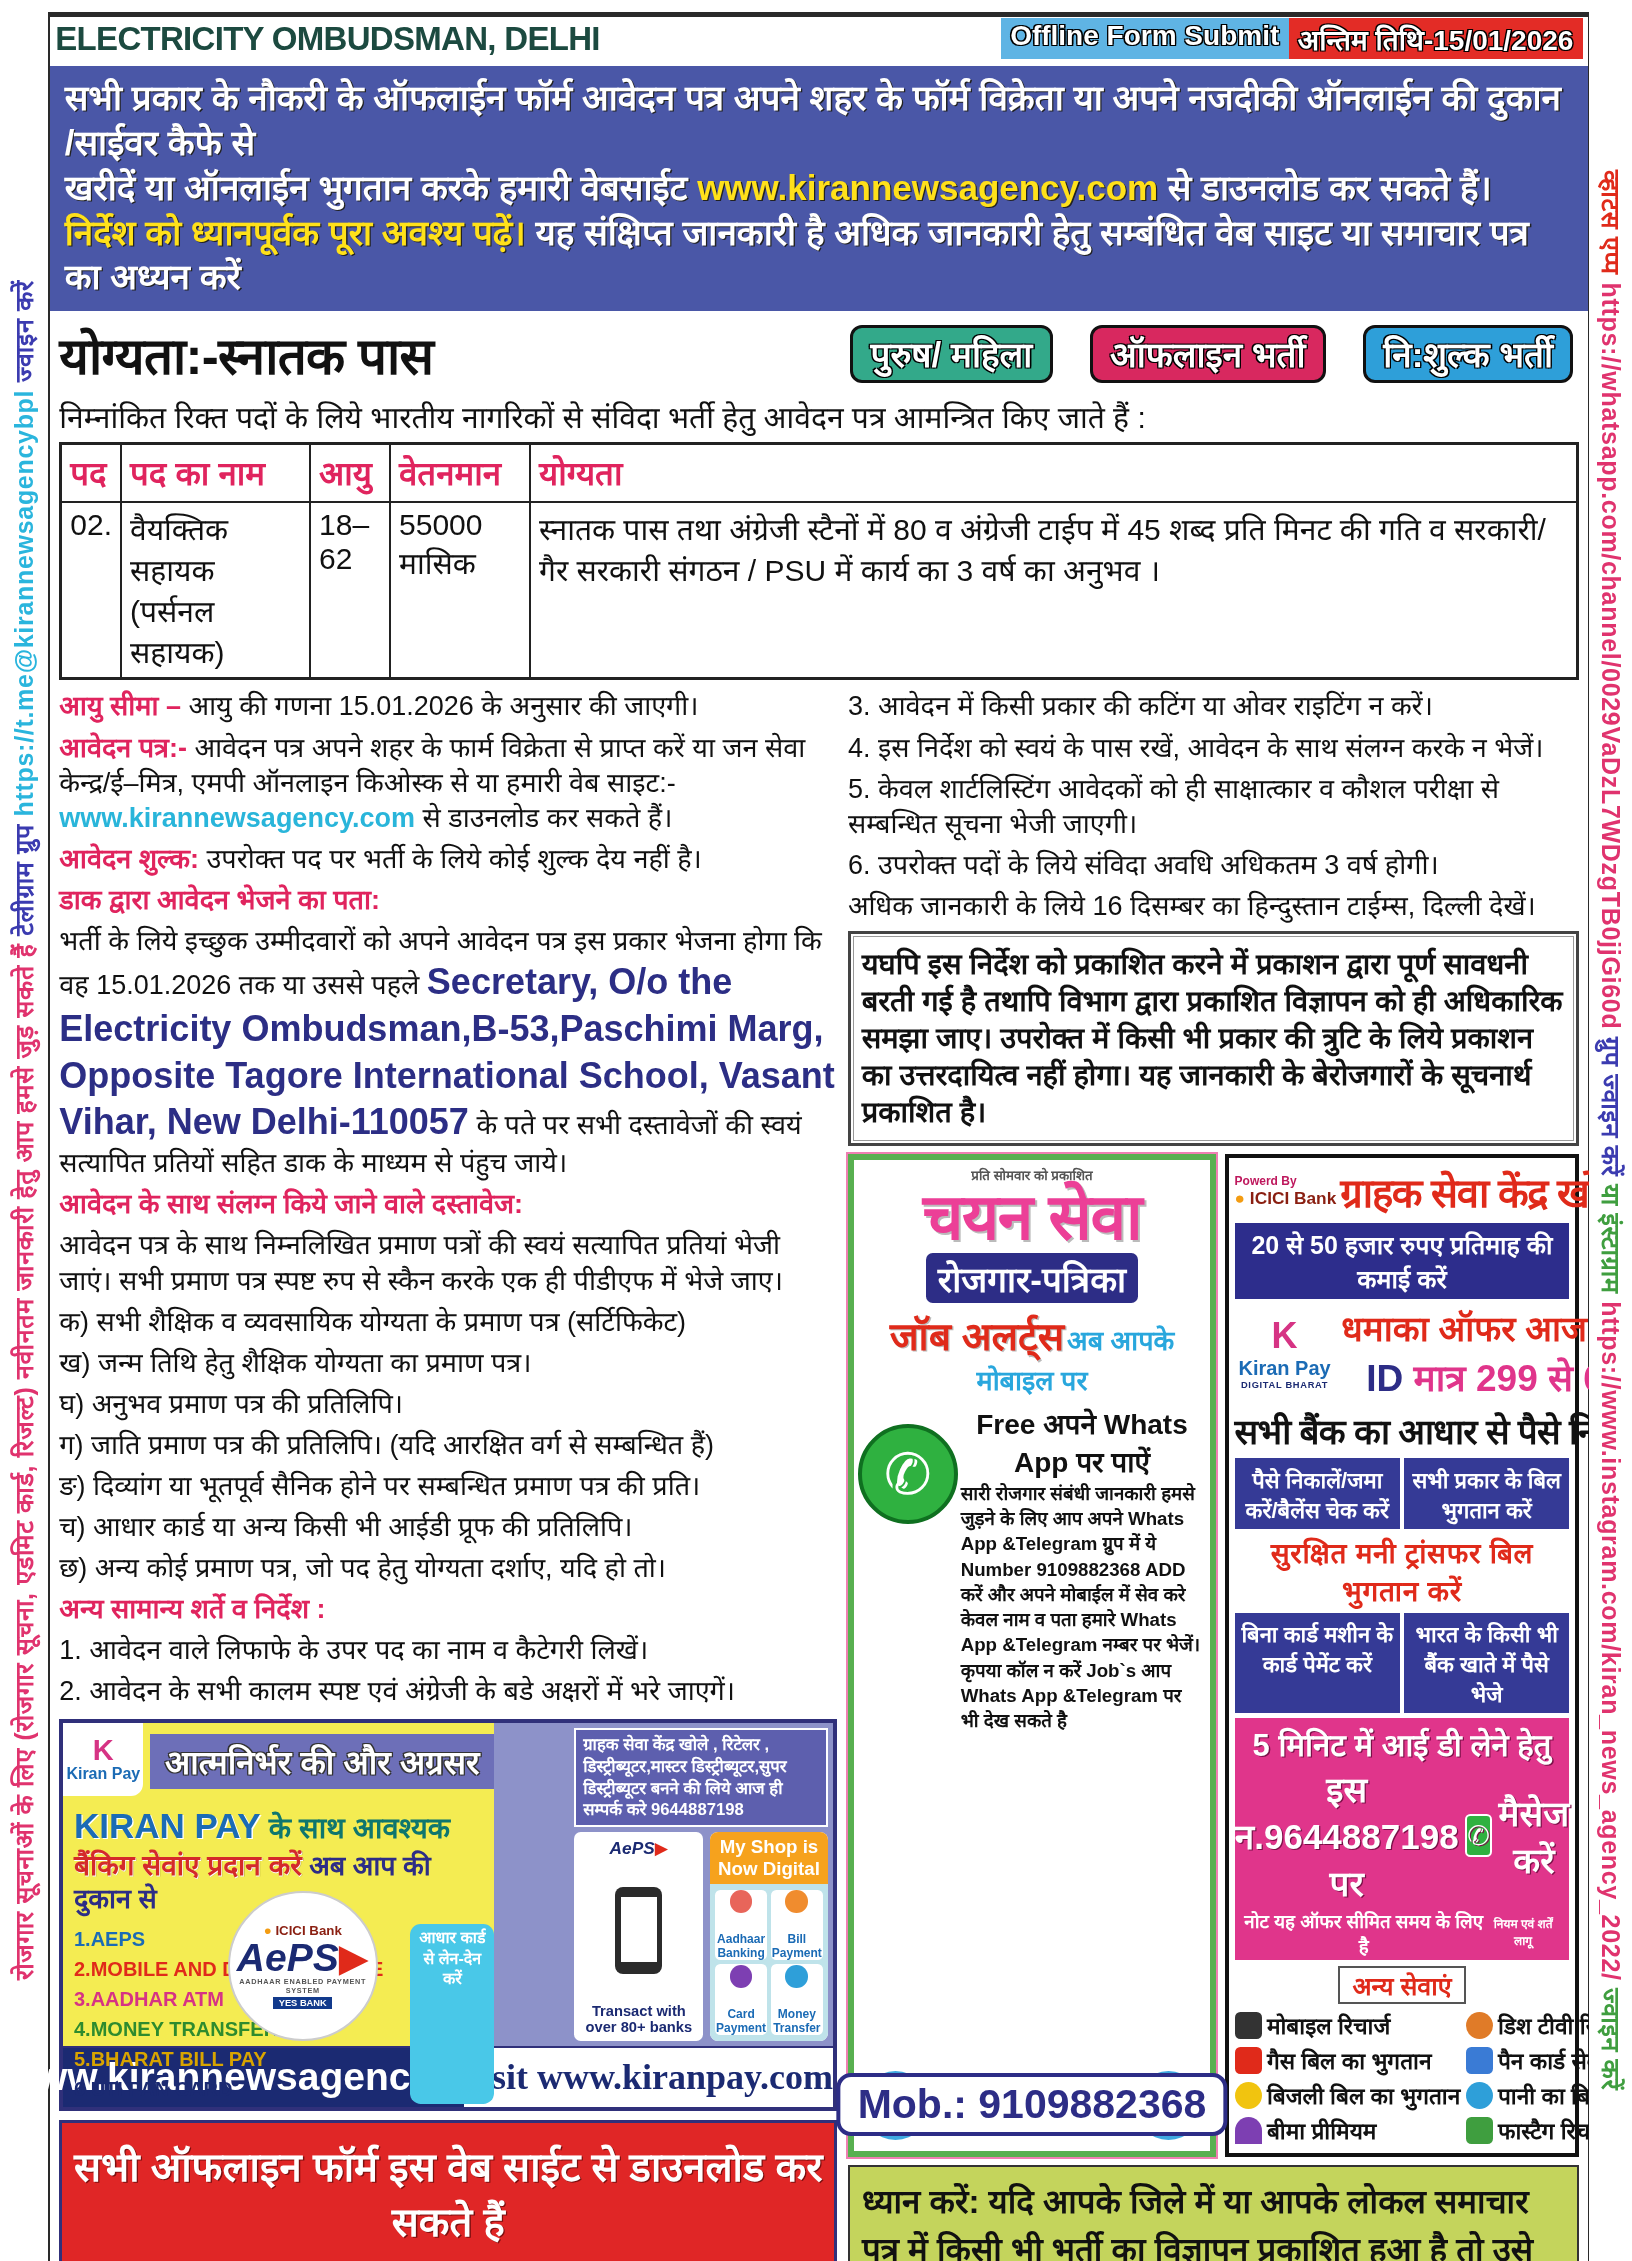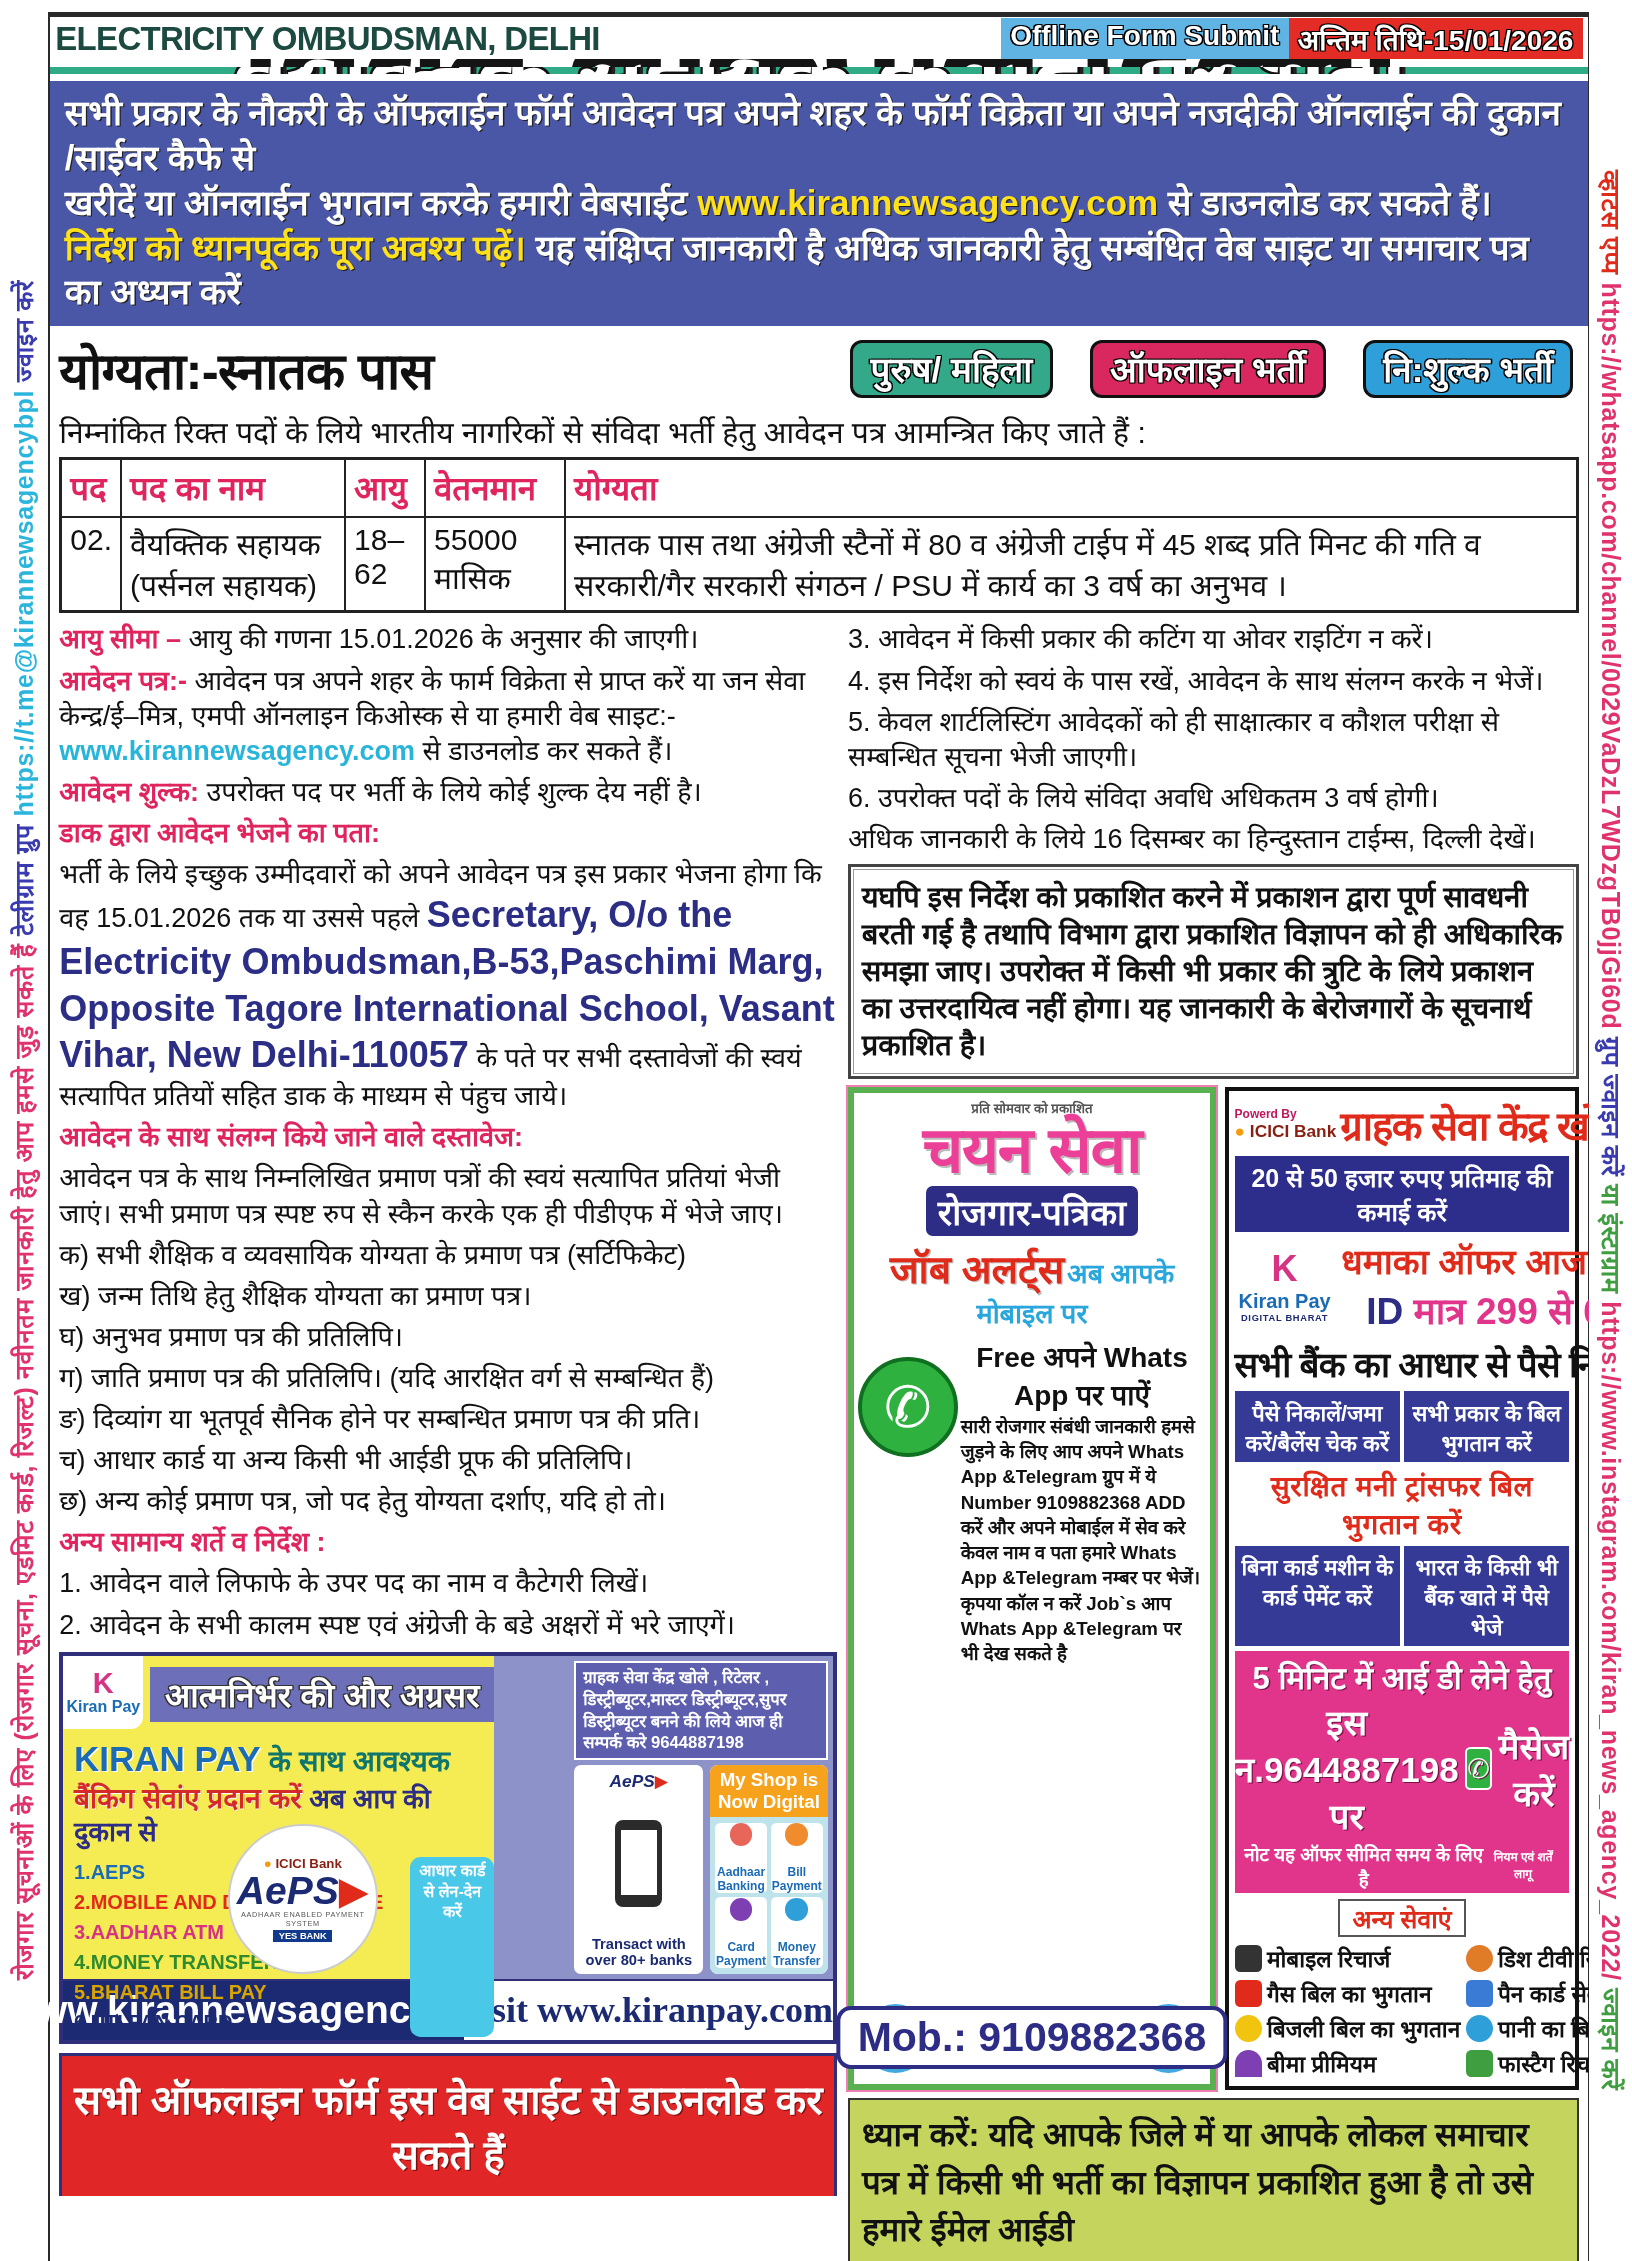--- a/index.html
+++ b/index.html
@@ -49,21 +49,21 @@
   .pills { display:flex; gap:37px; padding-right:5.3px; }
   .pill { border:3.3px solid #111; border-radius:12px; color:#fff; font-weight:900; font-size:35px; padding:2.7px 17.3px;
           text-shadow:1.3px 1.3px 0 #000,-1.3px -1.3px 0 #000,1.3px -1.3px 0 #000,-1.3px 1.3px 0 #000; white-space:nowrap; }
   .pill-teal { background:#33a98a; } .pill-pink { background:#d8285f; } .pill-blue { background:#2e9fd9; }
 
   .intro { font-size:30px; padding:6.7px 9.3px 5.3px 9.3px; }
 
   table.jobs { width:calc(100% - 18.7px); margin:0 9.3px; border-collapse:collapse; border:3.3px solid #222; }
   table.jobs th, table.jobs td { border:2.7px solid #222; padding:5.3px 8px; vertical-align:top; font-size:30px; text-align:left; }
   table.jobs th { color:#e0245e; font-size:33px; font-weight:bold; }
-  .c-sn { width:52px; } .c-name { width:224px; } .c-age { width:80px; } .c-pay { width:140px; }
+  .c-sn { width:52px; } .c-name { width:189px; } .c-age { width:80px; } .c-pay { width:140px; }
 
   .cols { display:flex; padding:9.3px 9.3px 0 9.3px; gap:10.7px; flex:1; align-items:flex-start; }
   .lcol { width:778px; } .rcol { flex:1; min-width:0; }
 
   .para { font-size:27px; line-height:1.3; margin-bottom:6px; }
   .plabel { color:#e0245e; font-weight:bold; }
   .url-cyan { color:#29b5da; font-weight:bold; }
   .addr-en { color:#2c2e85; font-weight:bold; font-size:36px; }
 
   .disc-box { border:3.3px solid #444; outline:1.3px solid #999; outline-offset:-6.7px; padding:12px 10.7px; font-size:29px; font-weight:600; line-height:1.28; margin:6.7px 0 8px 0; }
@@ -143,21 +143,21 @@
   .kp-list { padding:6.7px 0 0 10.7px; font-size:20px; font-weight:900; line-height:1.5; white-space:nowrap; }
   .li-1 { color:#1b6bb5; } .li-2 { color:#e02a1a; } .li-3 { color:#d63384; }
   .li-4 { color:#2e8b2e; } .li-5 { color:#d8a400; } .li-6 { color:#1b2a72; }
   .kp-pill { background:#49c8e8; color:#fff; border-radius:10.7px; font-size:16px; font-weight:900; text-align:center; padding:4px 8px; width:fit-content; margin:6.7px 0 0 27px; line-height:1.3; }
   .aeps-circle { position:absolute; left:calc(56% - 77px); bottom:5.3px; width:150px; height:150px; border-radius:50%; background:#fff; border:2.7px solid #ccc; z-index:3;
                  display:flex; flex-direction:column; align-items:center; justify-content:center; text-align:center; }
   .aeps-icici { font-size:13.3px; font-weight:900; color:#8a1f11; }
   .aeps-icici i { color:#f39c12; font-style:normal; }
   .aeps-word { font-size:39px; font-weight:900; font-style:italic; color:#1b2a72; line-height:1; }
   .aeps-word i { color:#e02a1a; font-style:normal; }
-  .aeps-sub { font-size:7.3px; font-weight:normal; color:#555; letter-spacing:0.7px; }
+  .aeps-sub { font-size:7.3px; font-weight:bold; color:#555; letter-spacing:0.7px; }
   .aeps-yes { margin-top:2.7px; background:#123a8c; color:#fff; font-size:9.3px; font-weight:900; padding:0.7px 5.3px; }
   .kp-right { flex:1; background:#8d92c9; padding:5.3px 5.3px 5.3px 80px; display:flex; flex-direction:column; gap:5.3px; min-width:0; }
   .kp-contact { background:#5d5fae; border:2px solid #fff; color:#fff; font-size:16.7px; font-weight:bold; padding:4px 6.7px; line-height:1.3; }
   .kp-cards { flex:1; display:flex; gap:6.7px; min-height:0; }
   .kp-phone-card { flex:1; background:#fff; border-radius:6.7px; display:flex; flex-direction:column; align-items:center; justify-content:space-between; padding:5.3px; }
   .kp-phone-aeps { font-size:17.3px; font-weight:900; font-style:italic; color:#1b2a72; }
   .kp-phone-aeps i { color:#e02a1a; font-style:normal; }
   .kp-phone-shape { width:47px; height:87px; background:#2b2b2b; border-radius:8px; position:relative; }
   .kp-phone-shape::after { content:""; position:absolute; left:5.3px; top:9.3px; right:5.3px; bottom:12px; background:#fff; }
   .kp-phone-cap { font-size:14.7px; font-weight:900; color:#1b2a72; text-align:center; }

